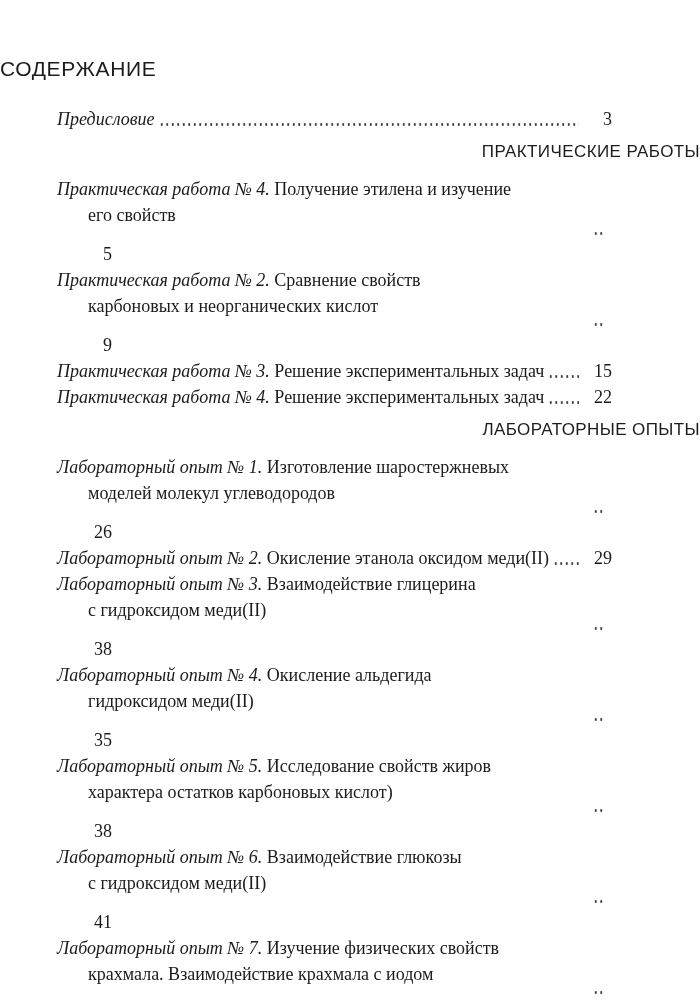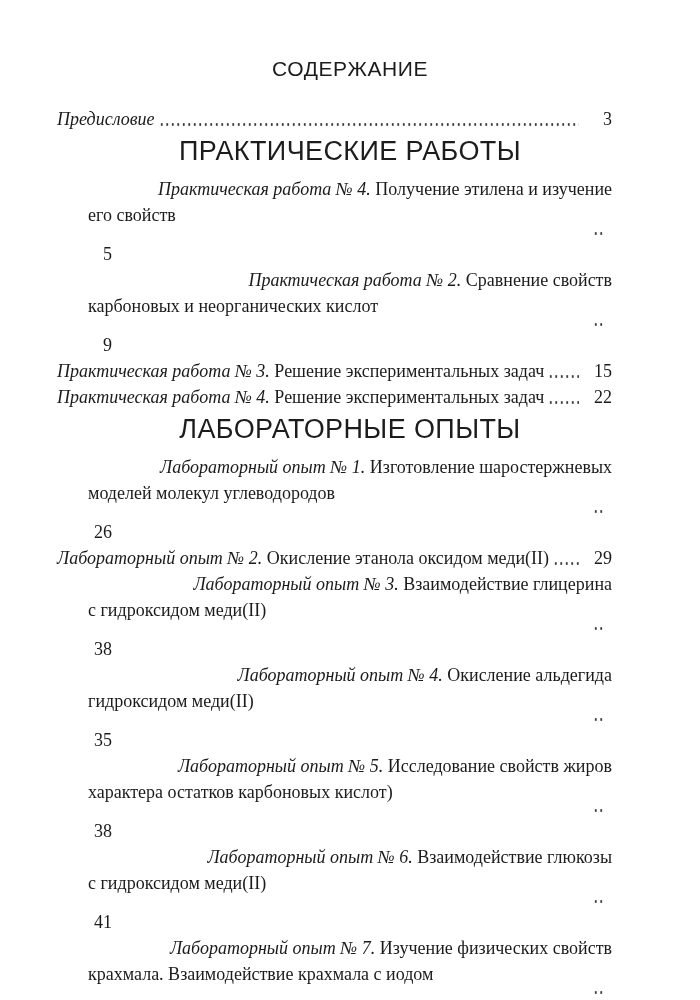--- a/index.html
+++ b/index.html
@@ -14,32 +14,31 @@
     color: #1b1b1b;
   }
   .page {
     width: 700px;
     height: 1000px;
     box-sizing: border-box;
     padding-top: 57px;
     background: #ffffff;
   }
   .doc-title {
-    text-align: center;
     font-family: "Liberation Sans", sans-serif;
     font-size: 21px;
     font-weight: 500;
     letter-spacing: 0.6px;
     line-height: 23px;
     color: #1c1c1c;
   }
   .section-heading {
-    text-align: center;
+    text-align: right;
     font-family: "Liberation Sans", sans-serif;
-    font-size: 27px;
+    font-size: 17px;
     font-weight: 500;
     letter-spacing: 0.4px;
     line-height: 23px;
     margin: 8px 0 13px 0;
     color: #1c1c1c;
   }
   .toc {
     margin: 0 88px 0 57px; 
     font-family: "Liberation Serif", serif;
     font-size: 18px;
@@ -47,21 +46,20 @@
   }
   .toc.preface-block {
     margin-top: 26px;
     margin-bottom: 0;
   }
   .toc-line {
     display: flex;
     align-items: baseline;
     line-height: 26px;
     white-space: nowrap;
-    justify-content: flex-end;
   }
   .toc-line.cont {
     padding-left: 31px;
     flex-direction: column;
   }
   .line-text {
     white-space: nowrap;
   }
   .entry-label {
     font-style: italic;

